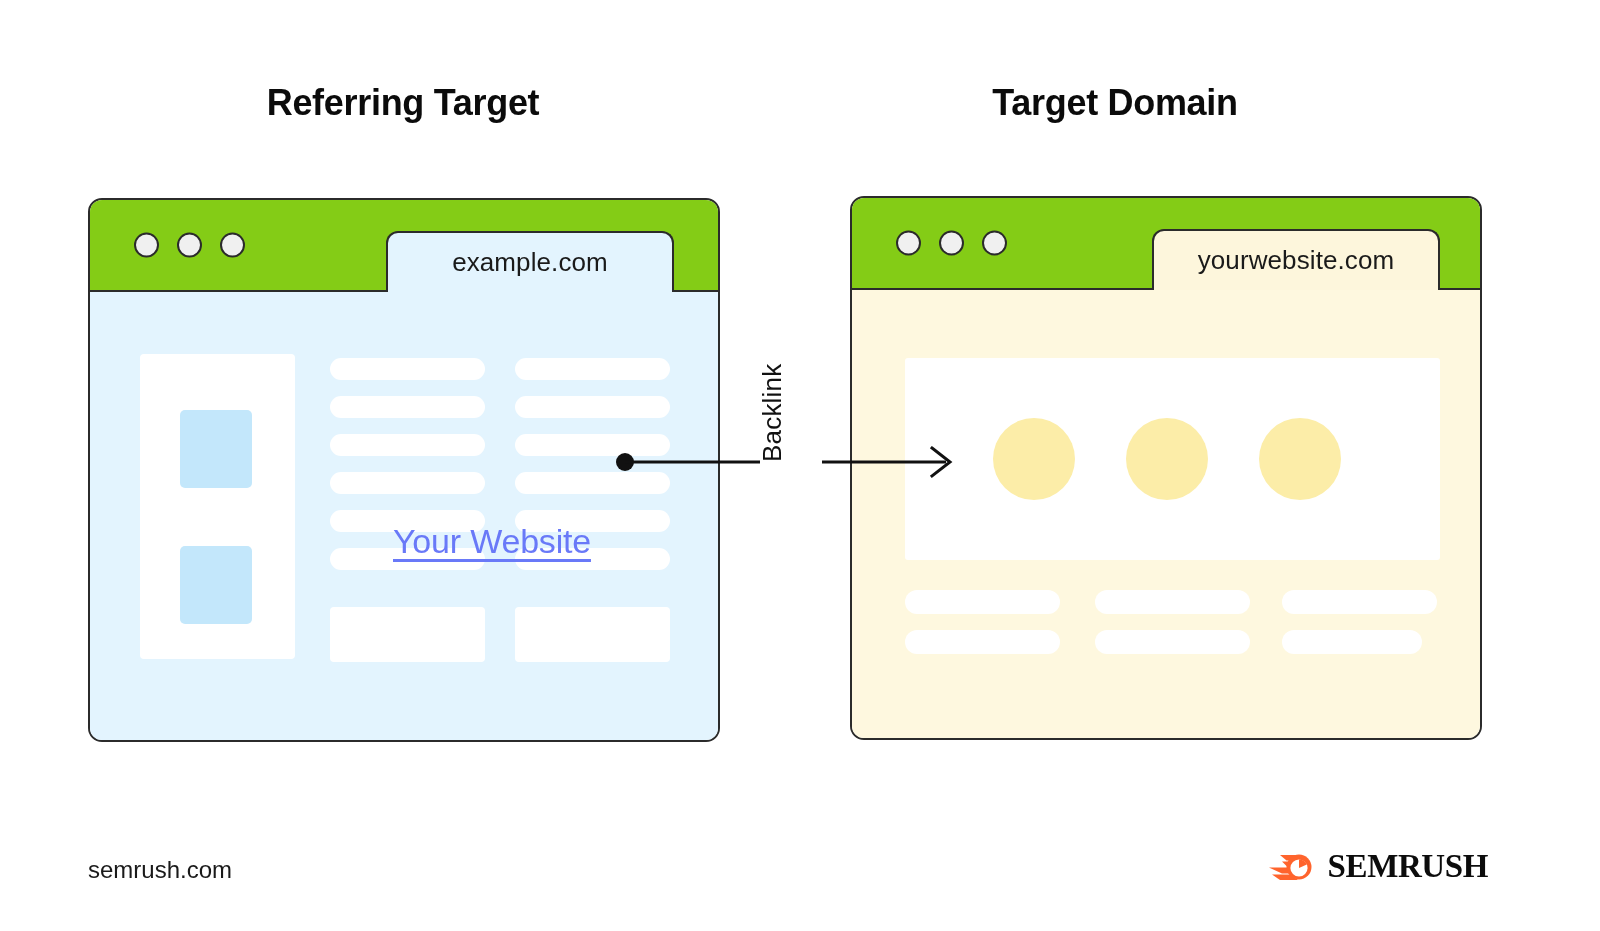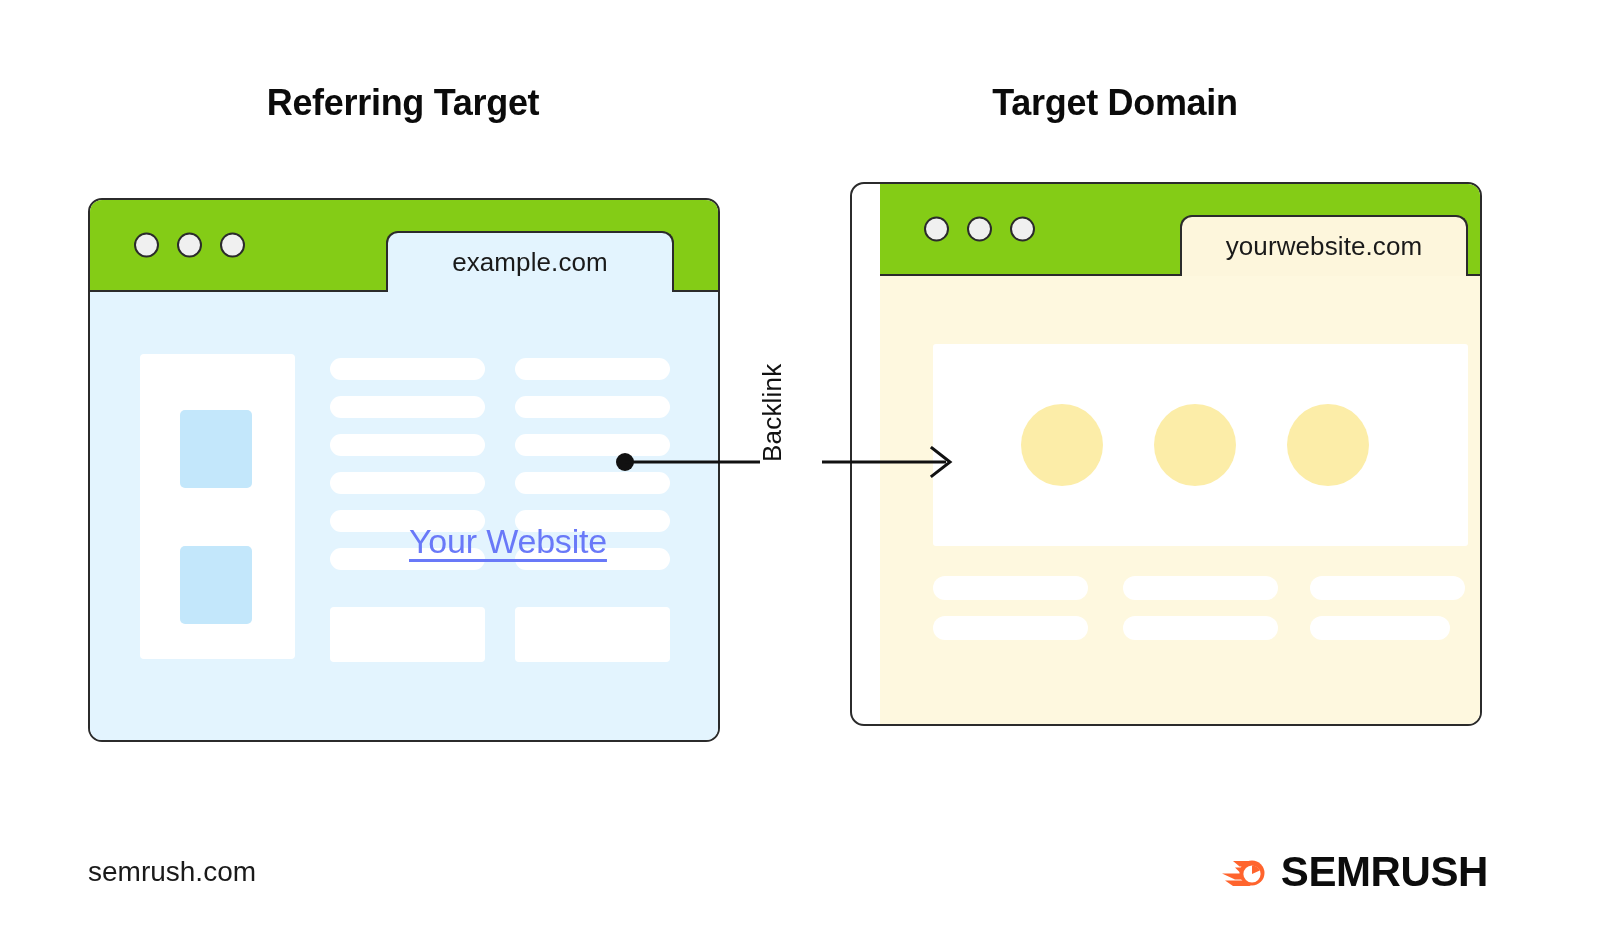--- a/index.html
+++ b/index.html
@@ -33,21 +33,21 @@
   
   .browser {
     position: absolute;
     border: 2.5px solid #2b2b2b;
     border-radius: 14px;
     background: #ffffff;
     box-sizing: border-box;
     overflow: hidden;
   }
   #browser-left  { left: 88px;  top: 198px; width: 632px; height: 544px; }
-  #browser-right { left: 850px; top: 182px; width: 632px; height: 544px; padding-left: 28px; }
+  #browser-right { left: 850px; top: 196px; width: 632px; height: 544px; }
 
   
   .chrome {
     position: relative;
     height: 92px;
     background: #84cc16;
     border-bottom: 2.5px solid #2b2b2b;
     box-sizing: border-box;
   }
   .dots {
@@ -136,21 +136,20 @@
     position: absolute;
     left: 303px;
     top: 230px;
     font-size: 34px;
     color: #6979f8;
     text-decoration: underline;
     text-decoration-thickness: 2.5px;
     text-underline-offset: 6px;
     white-space: nowrap;
     letter-spacing: -0.2px;
-    margin-left: 16px;
   }
 
   
   .hero-card {
     position: absolute;
     left: 53px;
     top: 68px;
     width: 535px;
     height: 202px;
     background: #ffffff;
@@ -189,36 +188,37 @@
     transform-origin: left top;
     white-space: nowrap;
     letter-spacing: 0.2px;
   }
 
   
   #footer-url {
     position: absolute;
     left: 88px;
     top: 856px;
-    font-size: 28px;
+    font-size: 24px;
     color: #1a1a1a;
   }
   #brand {
     position: absolute;
     right: 112px;
     top: 848px;
     display: flex;
     align-items: center;
     gap: 13px;
   }
   #brand-name {
-    font-size: 42px;
+    font-size: 33px;
     font-weight: bold;
     letter-spacing: -0.4px;
     color: #0c0c0c;
+    font-family: Liberation Serif, serif;
   }
 </style>
 </head>
 <body>
 
 <div class="col-title" id="title-left">Referring Target</div>
 
 <div class="col-title" id="title-right">Target Domain</div>
 
 <div class="browser" id="browser-left">

